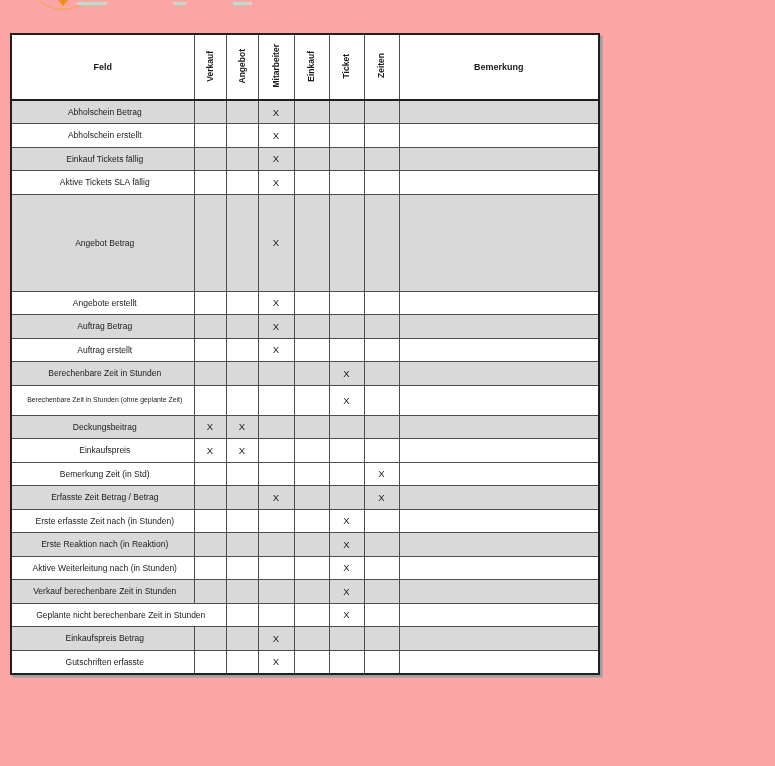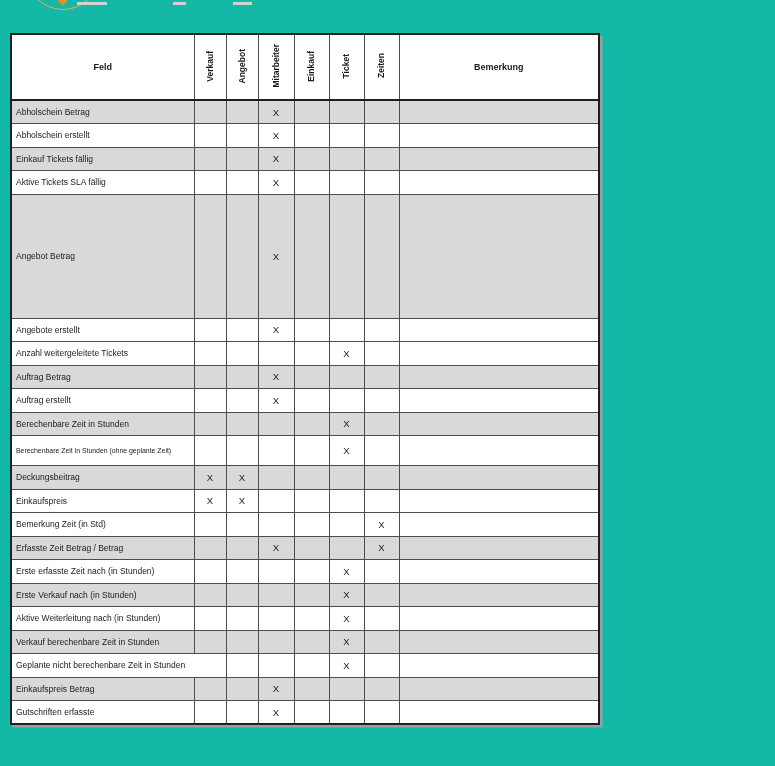--- a/index.html
+++ b/index.html
@@ -4,21 +4,21 @@
 <style>
   * { margin: 0; padding: 0; box-sizing: border-box; }
   html, body { background: #ffffff; }
   body {
     width: 775px; height: 766px;
     font-family: "Liberation Sans", sans-serif;
     color: #1a1a1a;
     position: relative;
     overflow: hidden;
   }
-  .page { position: absolute; inset: 0; background: #14b8a6; }
+  .page { position: absolute; inset: 0; background: #fca5a5; }
 
   
   .logo-clip {
     position: absolute; left: 20px; top: 0; width: 110px; height: 14px;
     overflow: hidden;
   }
   .logo-circle {
     position: absolute; left: 6px; top: -64px;
     width: 74px; height: 74px;
     border: 1.5px solid #f2a93c;
@@ -65,25 +65,25 @@
   .rot {
     display: inline-block;
     writing-mode: vertical-rl;
     transform: rotate(180deg);
     font-size: 8.5px;
     font-weight: bold;
     white-space: nowrap;
     line-height: 1;
   }
   .matrix tbody tr { height: 23.5px; }
-  .matrix tbody tr.tall { height: 124px; }
+  .matrix tbody tr.tall { height: 97px; }
   .matrix tbody tr.smallfont { height: 30px; }
   .matrix tbody tr.smallfont td.feld { font-size: 6.9px; line-height: 1.35; }
   .matrix tbody tr.stripe td { background: #d9d9d9; }
-  .matrix td.feld { padding-left: 4px; text-align: left; white-space: normal; }
+  .matrix td.feld { padding-left: 4px; text-align: center; white-space: normal; }
   .matrix td.mark { text-align: center; font-size: 9.5px; }
   .matrix td.bemerkung { background-clip: padding-box; }
 </style>
 </head>
 <body>
 
 <div class="page">
 
   <div class="logo-clip">
     <div class="logo-circle"></div>
@@ -170,30 +170,20 @@
         <tr class="">
           <td class="feld">Angebote erstellt</td>
           <td class="mark"></td>
           <td class="mark"></td>
           <td class="mark">X</td>
           <td class="mark"></td>
           <td class="mark"></td>
           <td class="mark"></td>
           <td class="bemerkung"></td>
         </tr>
-        <tr class="">
-          <td class="feld">Anzahl weitergeleitete Tickets</td>
-          <td class="mark"></td>
-          <td class="mark"></td>
-          <td class="mark"></td>
-          <td class="mark"></td>
-          <td class="mark">X</td>
-          <td class="mark"></td>
-          <td class="bemerkung"></td>
-        </tr>
         <tr class="stripe">
           <td class="feld">Auftrag Betrag</td>
           <td class="mark"></td>
           <td class="mark"></td>
           <td class="mark">X</td>
           <td class="mark"></td>
           <td class="mark"></td>
           <td class="mark"></td>
           <td class="bemerkung"></td>
         </tr>
@@ -271,21 +261,21 @@
           <td class="feld">Erste erfasste Zeit nach (in Stunden)</td>
           <td class="mark"></td>
           <td class="mark"></td>
           <td class="mark"></td>
           <td class="mark"></td>
           <td class="mark">X</td>
           <td class="mark"></td>
           <td class="bemerkung"></td>
         </tr>
         <tr class="stripe">
-          <td class="feld">Erste Verkauf nach (in Stunden)</td>
+          <td class="feld">Erste Reaktion nach (in Reaktion)</td>
           <td class="mark"></td>
           <td class="mark"></td>
           <td class="mark"></td>
           <td class="mark"></td>
           <td class="mark">X</td>
           <td class="mark"></td>
           <td class="bemerkung"></td>
         </tr>
         <tr class="">
           <td class="feld">Aktive Weiterleitung nach (in Stunden)</td>

